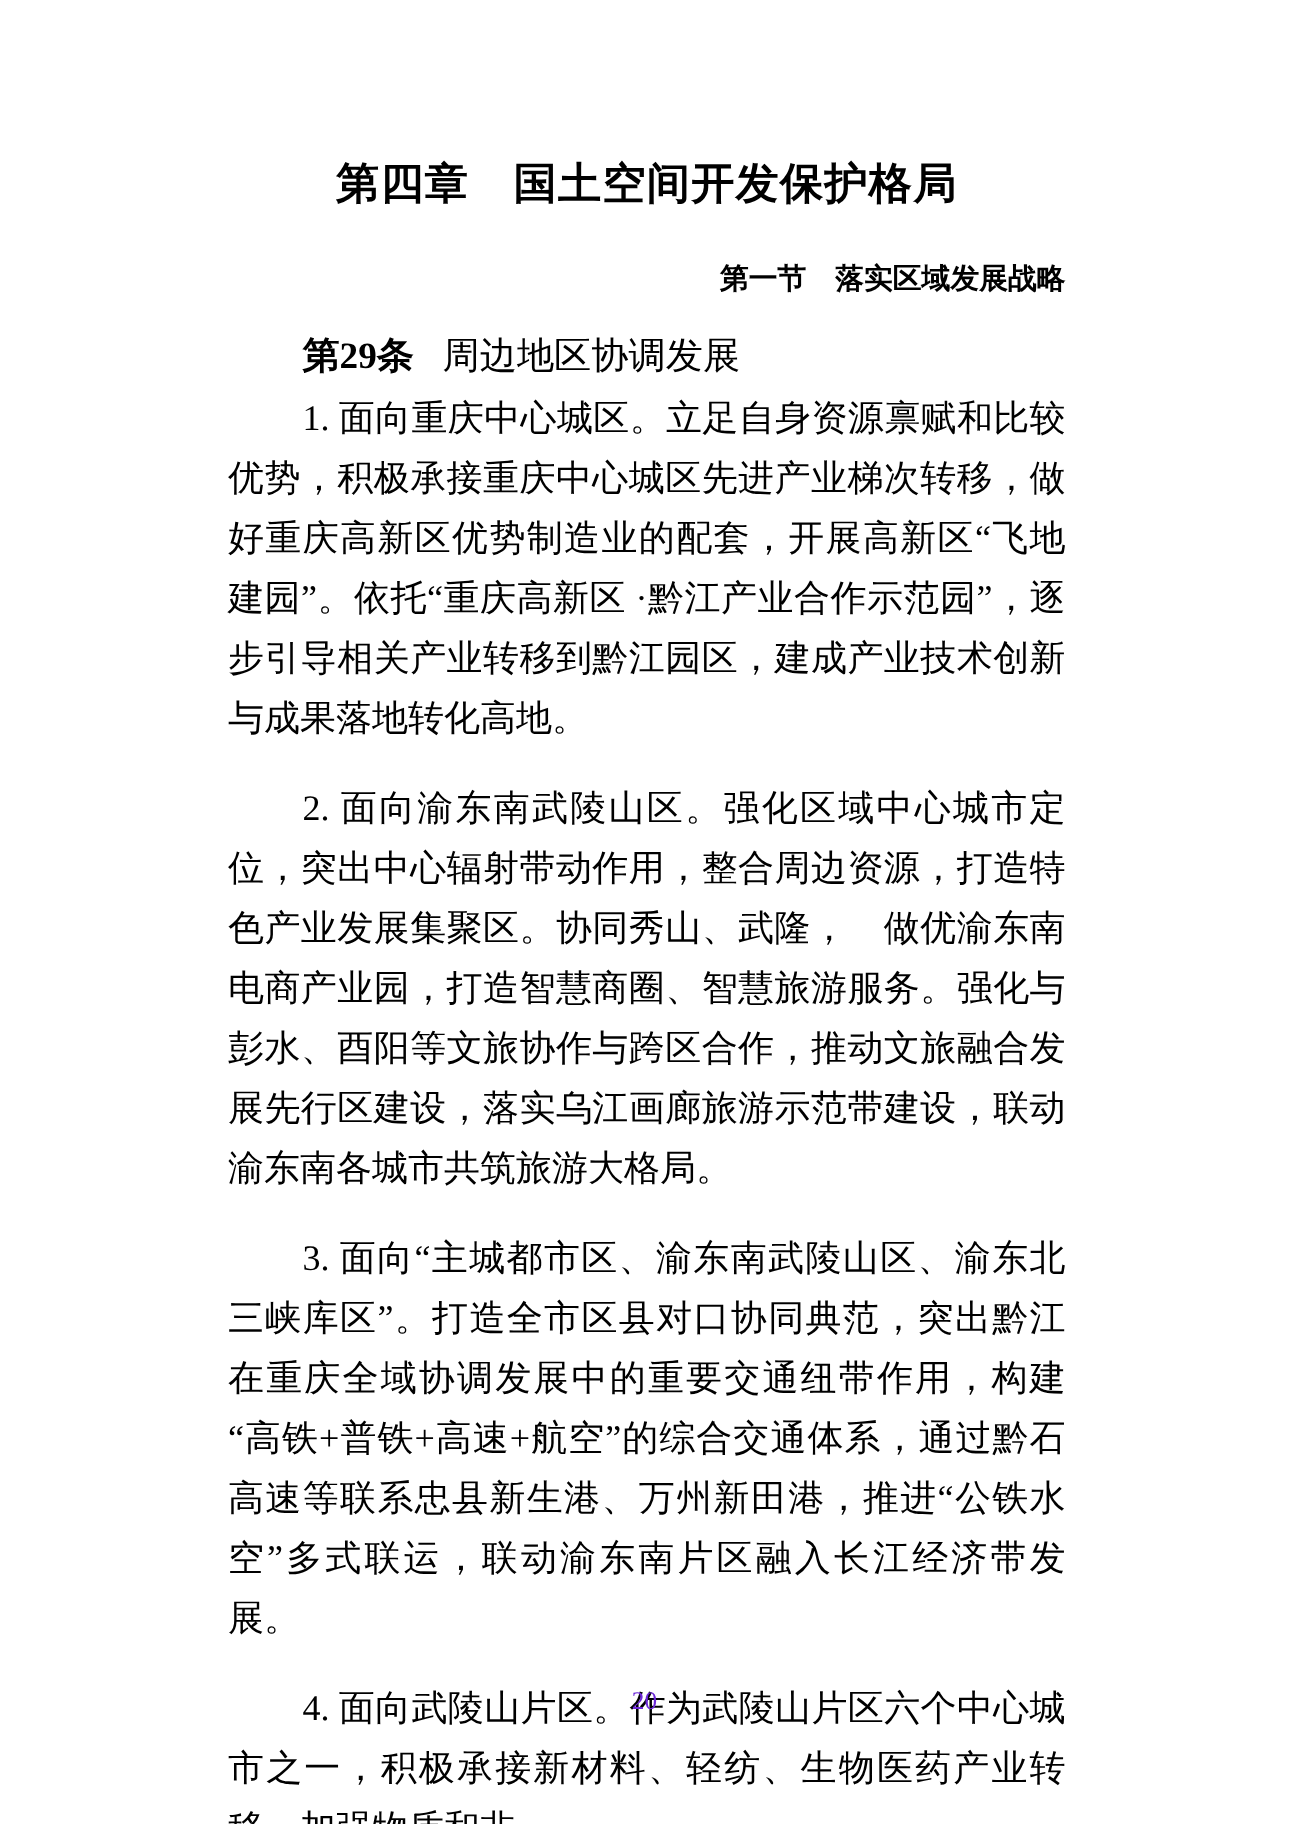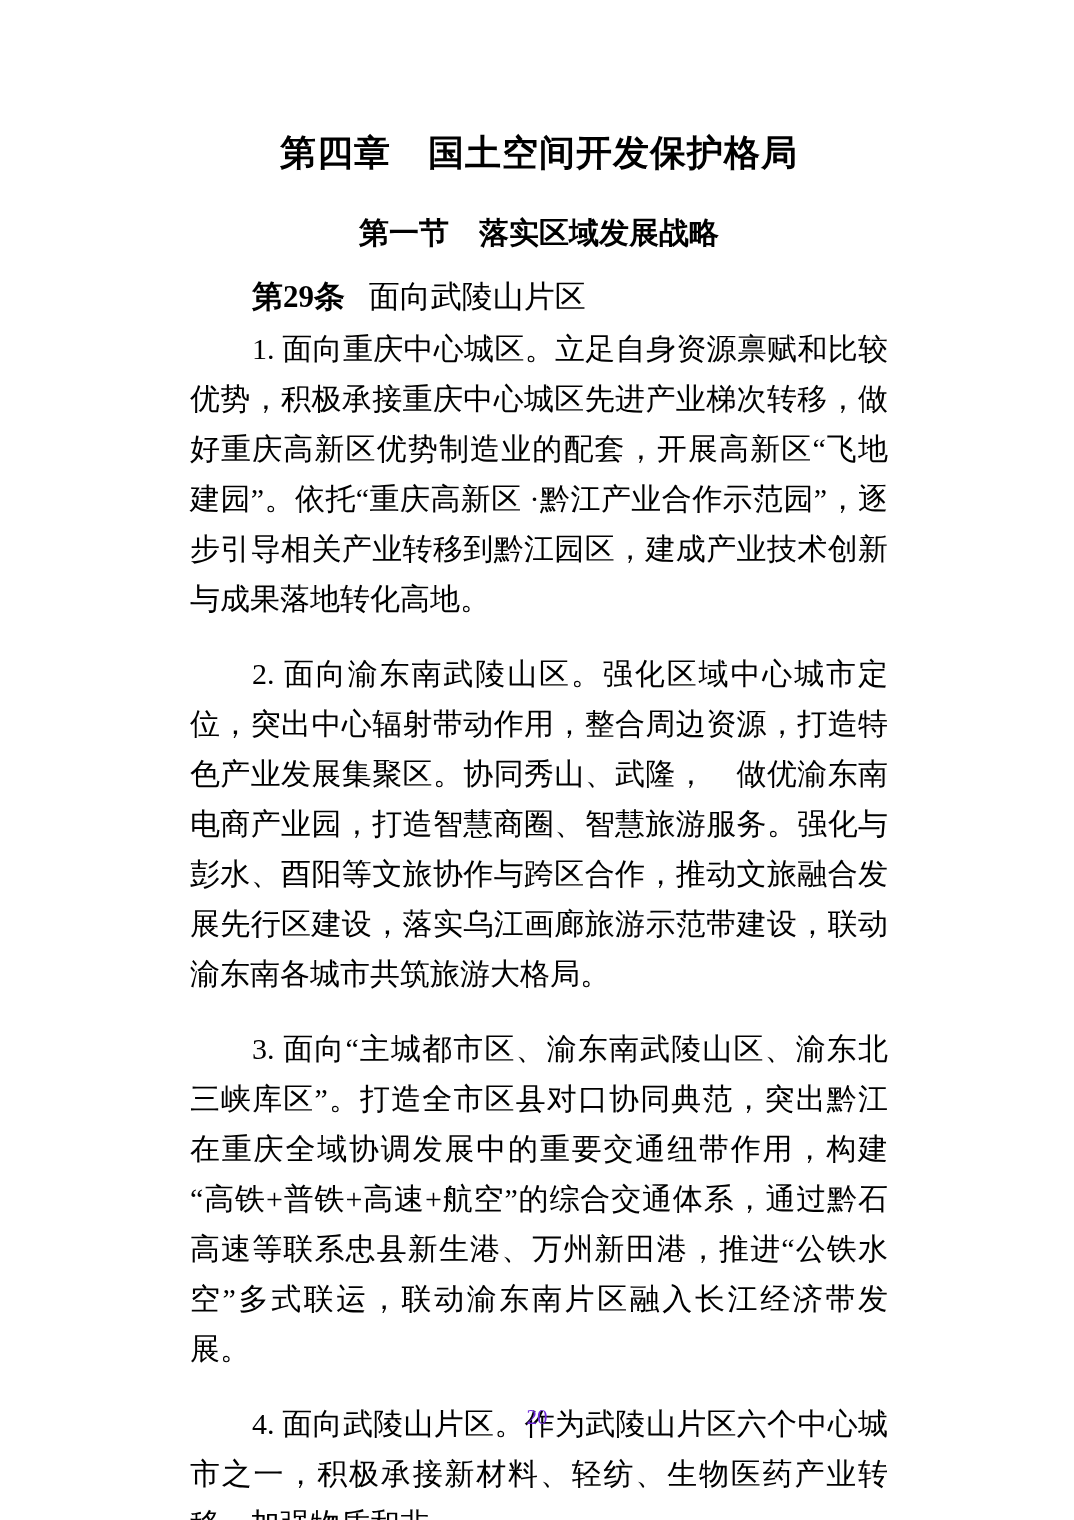--- a/index.html
+++ b/index.html
@@ -25,23 +25,23 @@
     font-weight: 700;
     font-size: 36px;
     line-height: 50px;
     text-align: center;
     letter-spacing: 1px;
   }
   .section-title {
     margin: 0 0 18px 0;
     font-family: "Liberation Sans", sans-serif;
     font-weight: 700;
-    font-size: 30px;
+    font-size: 24px;
     line-height: 42px;
-    text-align: center;
+    text-align: right;
   }
   .article-heading {
     margin: 0 0 2px 0;
     font-size: 31px;
     line-height: 50px;
     padding-left: 62px;
   }
   .article-number {
     font-family: Liberation Serif, serif;
     font-weight: 700;
@@ -74,21 +74,21 @@
 <body>
 
 <div class="page">
 
   <h1 class="chapter-title">第四章　国土空间开发保护格局</h1>
 
   <h2 class="section-title">第一节　落实区域发展战略</h2>
 
   <div class="article-heading">
     <span class="article-number">第29条</span>
-    <span class="article-title">面向武陵山片区</span>
+    <span class="article-title">周边地区协调发展</span>
   </div>
 
   <p class="para">1. 面向重庆中心城区。立足自身资源禀赋和比较优势，积极承接重庆中心城区先进产业梯次转移，做好重庆高新区优势制造业的配套，开展高新区“飞地建园”。依托“重庆高新区 ·黔江产业合作示范园”，逐步引导相关产业转移到黔江园区，建成产业技术创新与成果落地转化高地。</p>
 
   <p class="para">2. 面向渝东南武陵山区。强化区域中心城市定位，突出中心辐射带动作用，整合周边资源，打造特色产业发展集聚区。协同秀山、武隆，　做优渝东南电商产业园，打造智慧商圈、智慧旅游服务。强化与彭水、酉阳等文旅协作与跨区合作，推动文旅融合发展先行区建设，落实乌江画廊旅游示范带建设，联动渝东南各城市共筑旅游大格局。</p>
 
   <p class="para">3. 面向“主城都市区、渝东南武陵山区、渝东北三峡库区”。打造全市区县对口协同典范，突出黔江在重庆全域协调发展中的重要交通纽带作用，构建“高铁+普铁+高速+航空”的综合交通体系，通过黔石高速等联系忠县新生港、万州新田港，推进“公铁水空”多式联运，联动渝东南片区融入长江经济带发展。</p>
 
   <p class="para">4. 面向武陵山片区。作为武陵山片区六个中心城市之一，积极承接新材料、轻纺、生物医药产业转移，加强物质和非</p>
 

